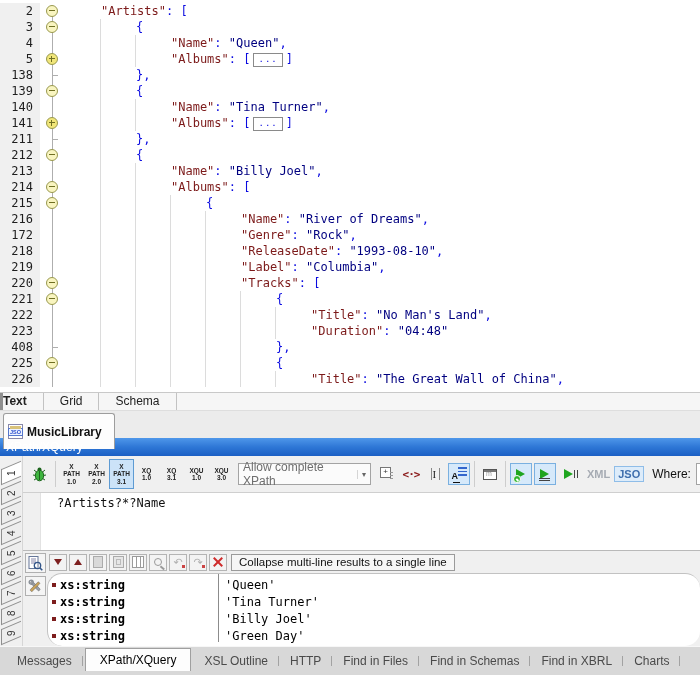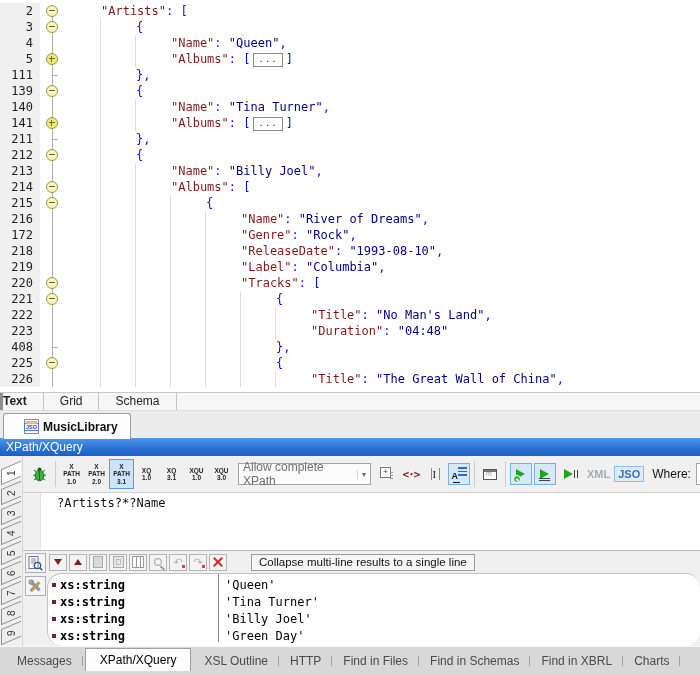--- a/index.html
+++ b/index.html
@@ -30,22 +30,22 @@
 
   
   .view-tabs { height:19px; background:#f6f6f6; border-top:1px solid #c9c9c9; border-bottom:1px solid #dedede;
                display:flex; font-size:12px; color:#222; }
   .vt { padding:1px 16px 0; border-right:1px solid #c2c2c2; }
   .vt:first-child { border-left:3px solid #8f8f8f; padding-left:0; }
   .vt.active { font-weight:bold; }
 
   
   .doc-tabs { height:27px; background:#ececec; display:flex; align-items:flex-start; padding:2px 0 0 3px; }
-  .dtab { height:26px; background:#fdfdfd; border:1px solid #9d9d9d; border-bottom:none;
-          border-radius:3px 3px 0 0; display:flex; align-items:center; padding:0 12px 0 20px;
+  .dtab { height:36px; background:#fdfdfd; border:1px solid #9d9d9d; border-bottom:none;
+          border-radius:3px 3px 0 0; display:flex; align-items:center; padding:0 12px 0 4px;
           font-weight:bold; font-size:12px; color:#111; }
   .jso-icon { width:15px; height:15px; border:1px solid #8888aa; background:#fff; margin-right:4px;
               position:relative; display:flex; align-items:center; justify-content:center; }
   .jso-icon::before { content:""; position:absolute; top:1px; left:1px; right:1px; height:3px; background:#d8c27a; }
   .jso-icon span { font-size:5.5px; font-weight:bold; color:#2b4fd0; border:1px solid #5577cc;
                    background:#eef3ff; padding:0 1px; line-height:6px; }
 
   
   .titlebar { height:18px; background:linear-gradient(180deg,#4f97ea 0%,#2e77d6 50%,#1b5fc4 100%);
               color:#fff; font-size:12px; line-height:18px; padding-left:6px; }
@@ -141,21 +141,21 @@
   .gmag { width:8px; height:8px; border:1.5px solid #9a9a9a; border-radius:50%; position:relative; }
   .gmag::after { content:""; position:absolute; right:-4px; bottom:-3px; width:5px; height:1.5px;
                  background:#9a9a9a; transform:rotate(40deg); }
   .garr { color:#b0b0b0; font-size:11px; line-height:11px; position:relative; }
   .garr::after { content:""; position:absolute; right:-2px; bottom:0; width:3px; height:3px; background:#cc4444; }
   .redx { position:relative; width:10px; height:10px; }
   .redx::before, .redx::after { content:""; position:absolute; left:-1px; top:4px; width:12px; height:2px; background:#cf2b2b; }
   .redx::before { transform:rotate(45deg); }
   .redx::after { transform:rotate(-45deg); }
   .collapse-btn { height:17px; border:1px solid #9a9a9a; background:#f6f6f6; font-size:11.5px;
-                  padding:0 7px; margin-left:22px; color:#111; flex:none; }
+                  padding:0 7px; margin-left:2px; color:#111; flex:none; }
   .rlist { flex:1; background:#fff; border-top:1px solid #c2c2c2; border-left:1px solid #c2c2c2;
            position:relative; padding-top:2px; overflow:hidden;border-radius:15px; }
   .rdivider { position:absolute; left:170px; top:0; bottom:4px; width:1px; background:#8c8c8c; }
   .rrow { display:flex; height:17px; align-items:center;
           font-family:"DejaVu Sans Mono","Liberation Mono",monospace; font-size:12px; color:#000; }
   .rbullet { width:12px; flex:none; display:flex; justify-content:center; }
   .rbullet i { width:4px; height:4px; background:#7d1d1d; }
   .rtype { width:158px; flex:none; font-weight:bold; }
   .rval { padding-left:7px; }
 
@@ -200,21 +200,21 @@
       </div>
       <div class="line">
         <div class="lnum">5</div>
         <div class="lfold">
           <span class="vline"></span>
           <span class="ficon plus"></span>
         </div>
         <div class="lcode" style="padding-left: 105px; background-image: repeating-linear-gradient(to right, rgb(220, 220, 220) 0px, rgb(220, 220, 220) 1px, transparent 1px, transparent 35px); background-size: 70px 16px;"><span class="tok-k">"Albums"</span><span class="tok-p">: [</span><span class="tok-box">...</span><span class="tok-p">]</span></div>
       </div>
       <div class="line">
-        <div class="lnum">111</div>
+        <div class="lnum">138</div>
         <div class="lfold ftick">
           <span class="vline"></span>
         </div>
         <div class="lcode" style="padding-left: 70px; background-image: repeating-linear-gradient(to right, rgb(220, 220, 220) 0px, rgb(220, 220, 220) 1px, transparent 1px, transparent 35px); background-size: 35px 16px;"><span class="tok-p">},</span></div>
       </div>
       <div class="line">
         <div class="lnum">139</div>
         <div class="lfold">
           <span class="vline"></span>
           <span class="ficon minus"></span>

